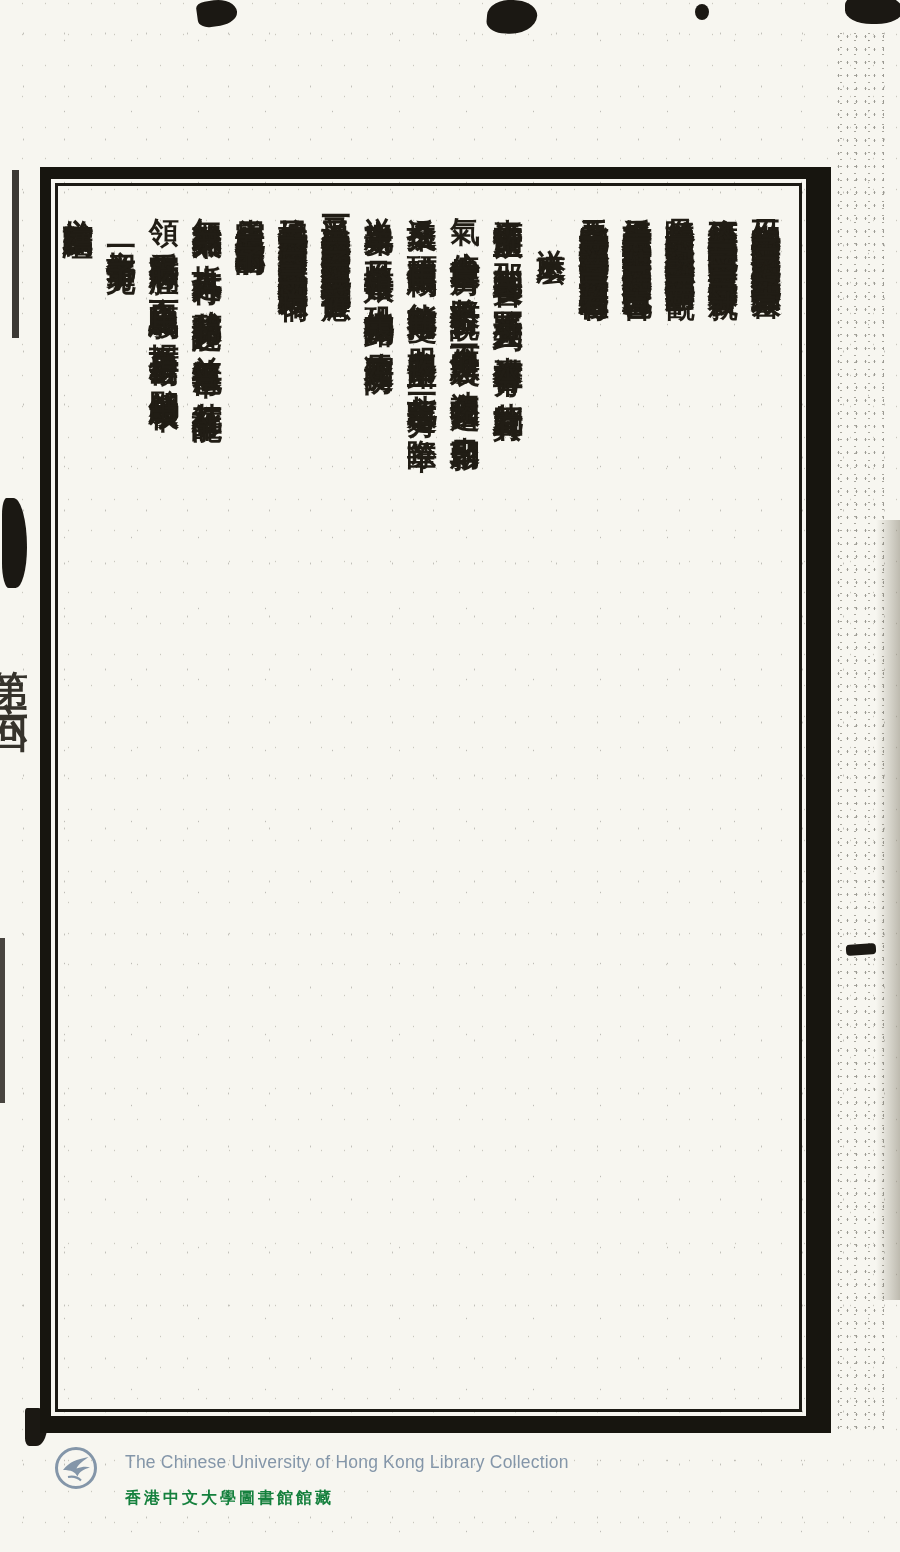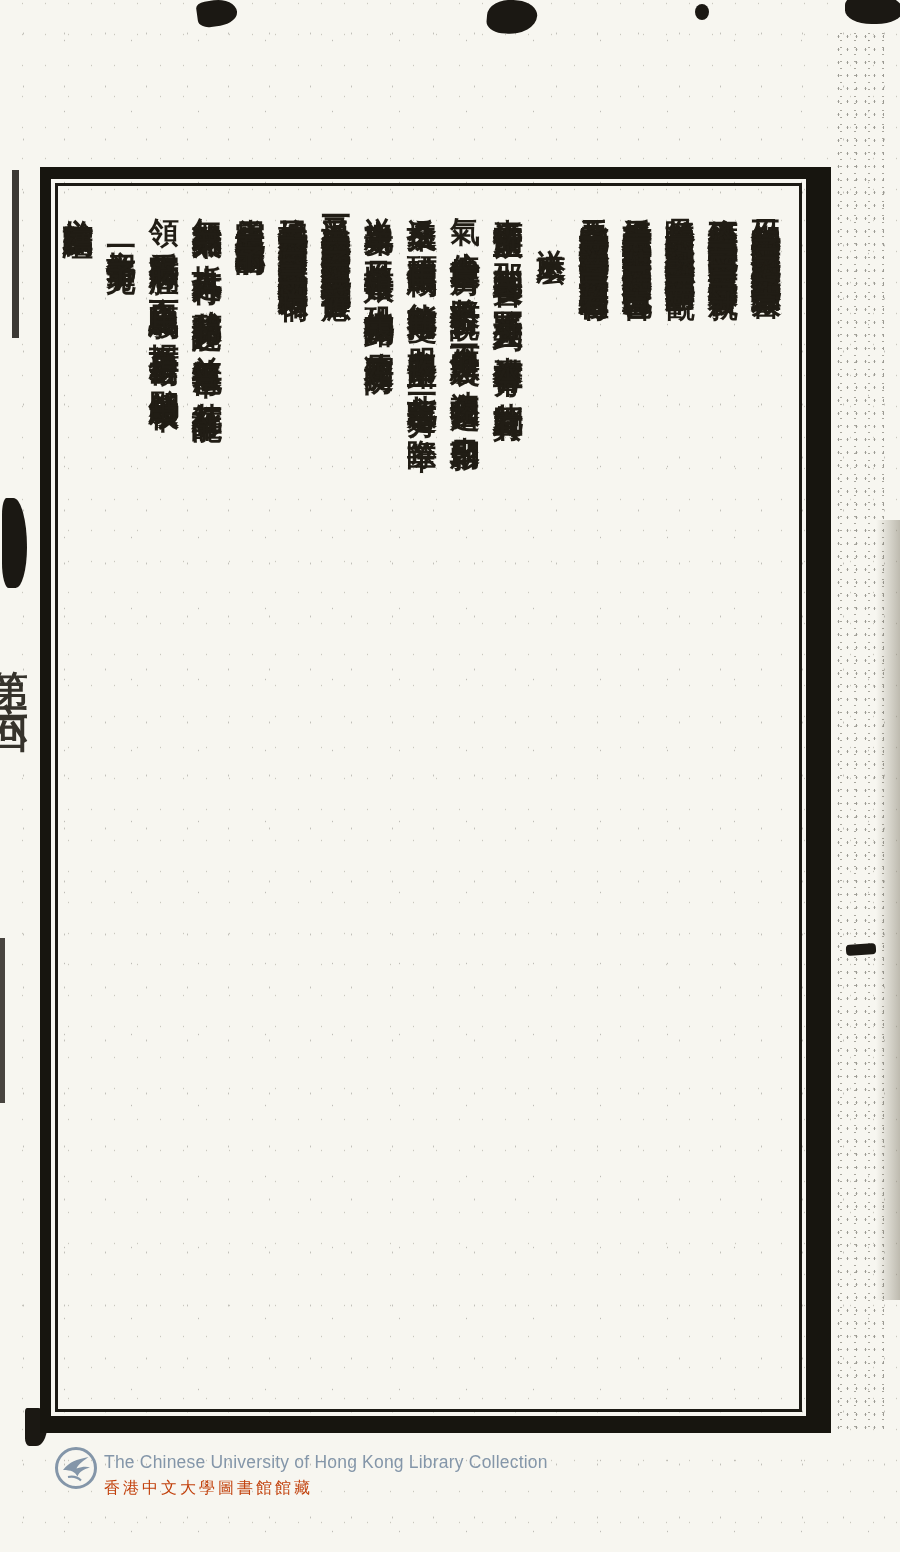--- a/index.html
+++ b/index.html
@@ -41,26 +41,26 @@
   .columns{position:absolute;left:56px;top:194px;width:732px;height:1212px;
     writing-mode:vertical-rl;text-orientation:upright;
     color:#211d15;font-size:30px;font-weight:600;letter-spacing:2px;
     font-family:"Liberation Serif",serif;}
   .col{width:43px;height:100%;line-height:43px;overflow:hidden;}
   
   .spine{position:absolute;left:-17px;top:640px;height:420px;writing-mode:vertical-rl;
     text-orientation:upright;font-size:38px;font-weight:700;color:#26231c;letter-spacing:16px;
     font-family:"Liberation Serif",serif;opacity:.92;}
   
-  .watermark{position:absolute;left:54px;top:1446px;display:flex;align-items:flex-start;gap:6px;}
+  .watermark{position:absolute;left:54px;top:1446px;display:flex;align-items:flex-start;gap:27px;}
   .wm-text{padding-top:6px;}
   .wm1{font-family:"Liberation Sans",sans-serif;font-size:17.5px;font-weight:500;
        color:#8496a9;letter-spacing:.2px;white-space:nowrap;}
-  .wm2{font-family:"Liberation Serif",serif;font-size:16px;font-weight:400;
-       color:#c2410c;letter-spacing:3px;margin-top:5px;white-space:nowrap;}
+  .wm2{font-family:"Liberation Serif",serif;font-size:16px;font-weight:700;
+       color:#15803d;letter-spacing:3px;margin-top:15px;white-space:nowrap;}
 </style>
 </head>
 <body>
 
 <div class="page">
   <div class="noise"></div>
   <div class="noise-right"></div>
   <div class="edge-shade"></div>
 
   <div class="art a1"></div>

